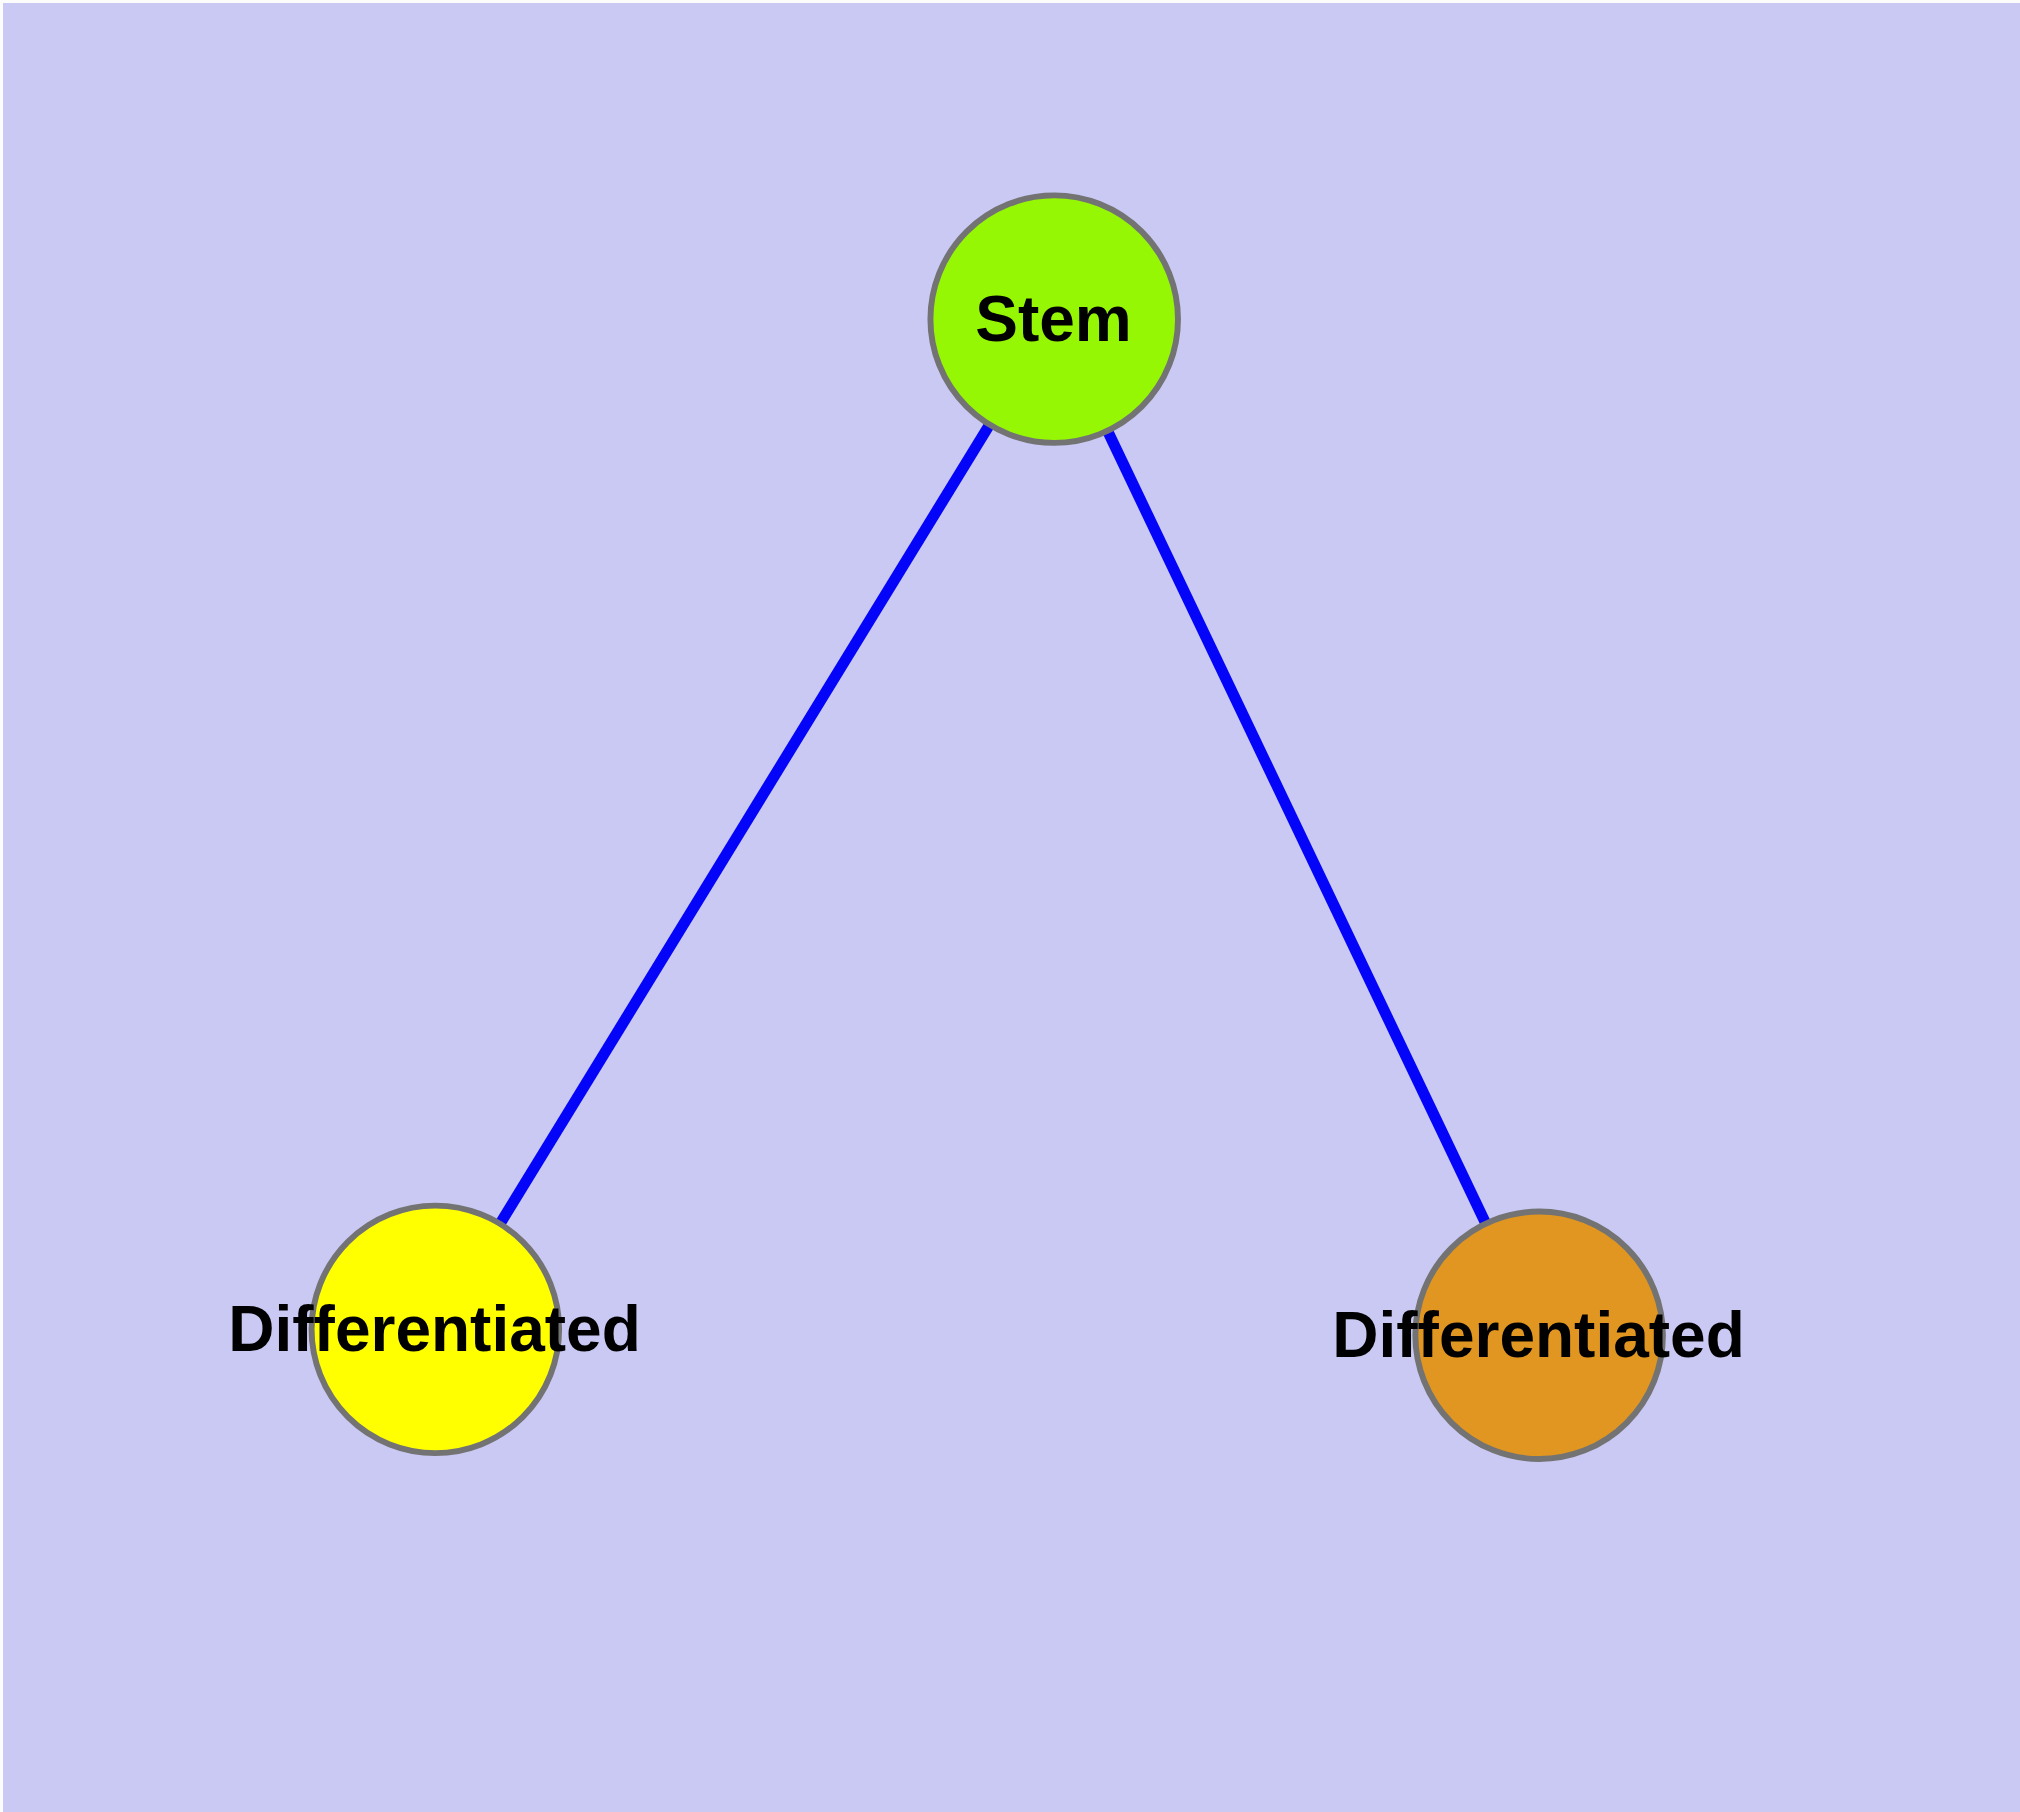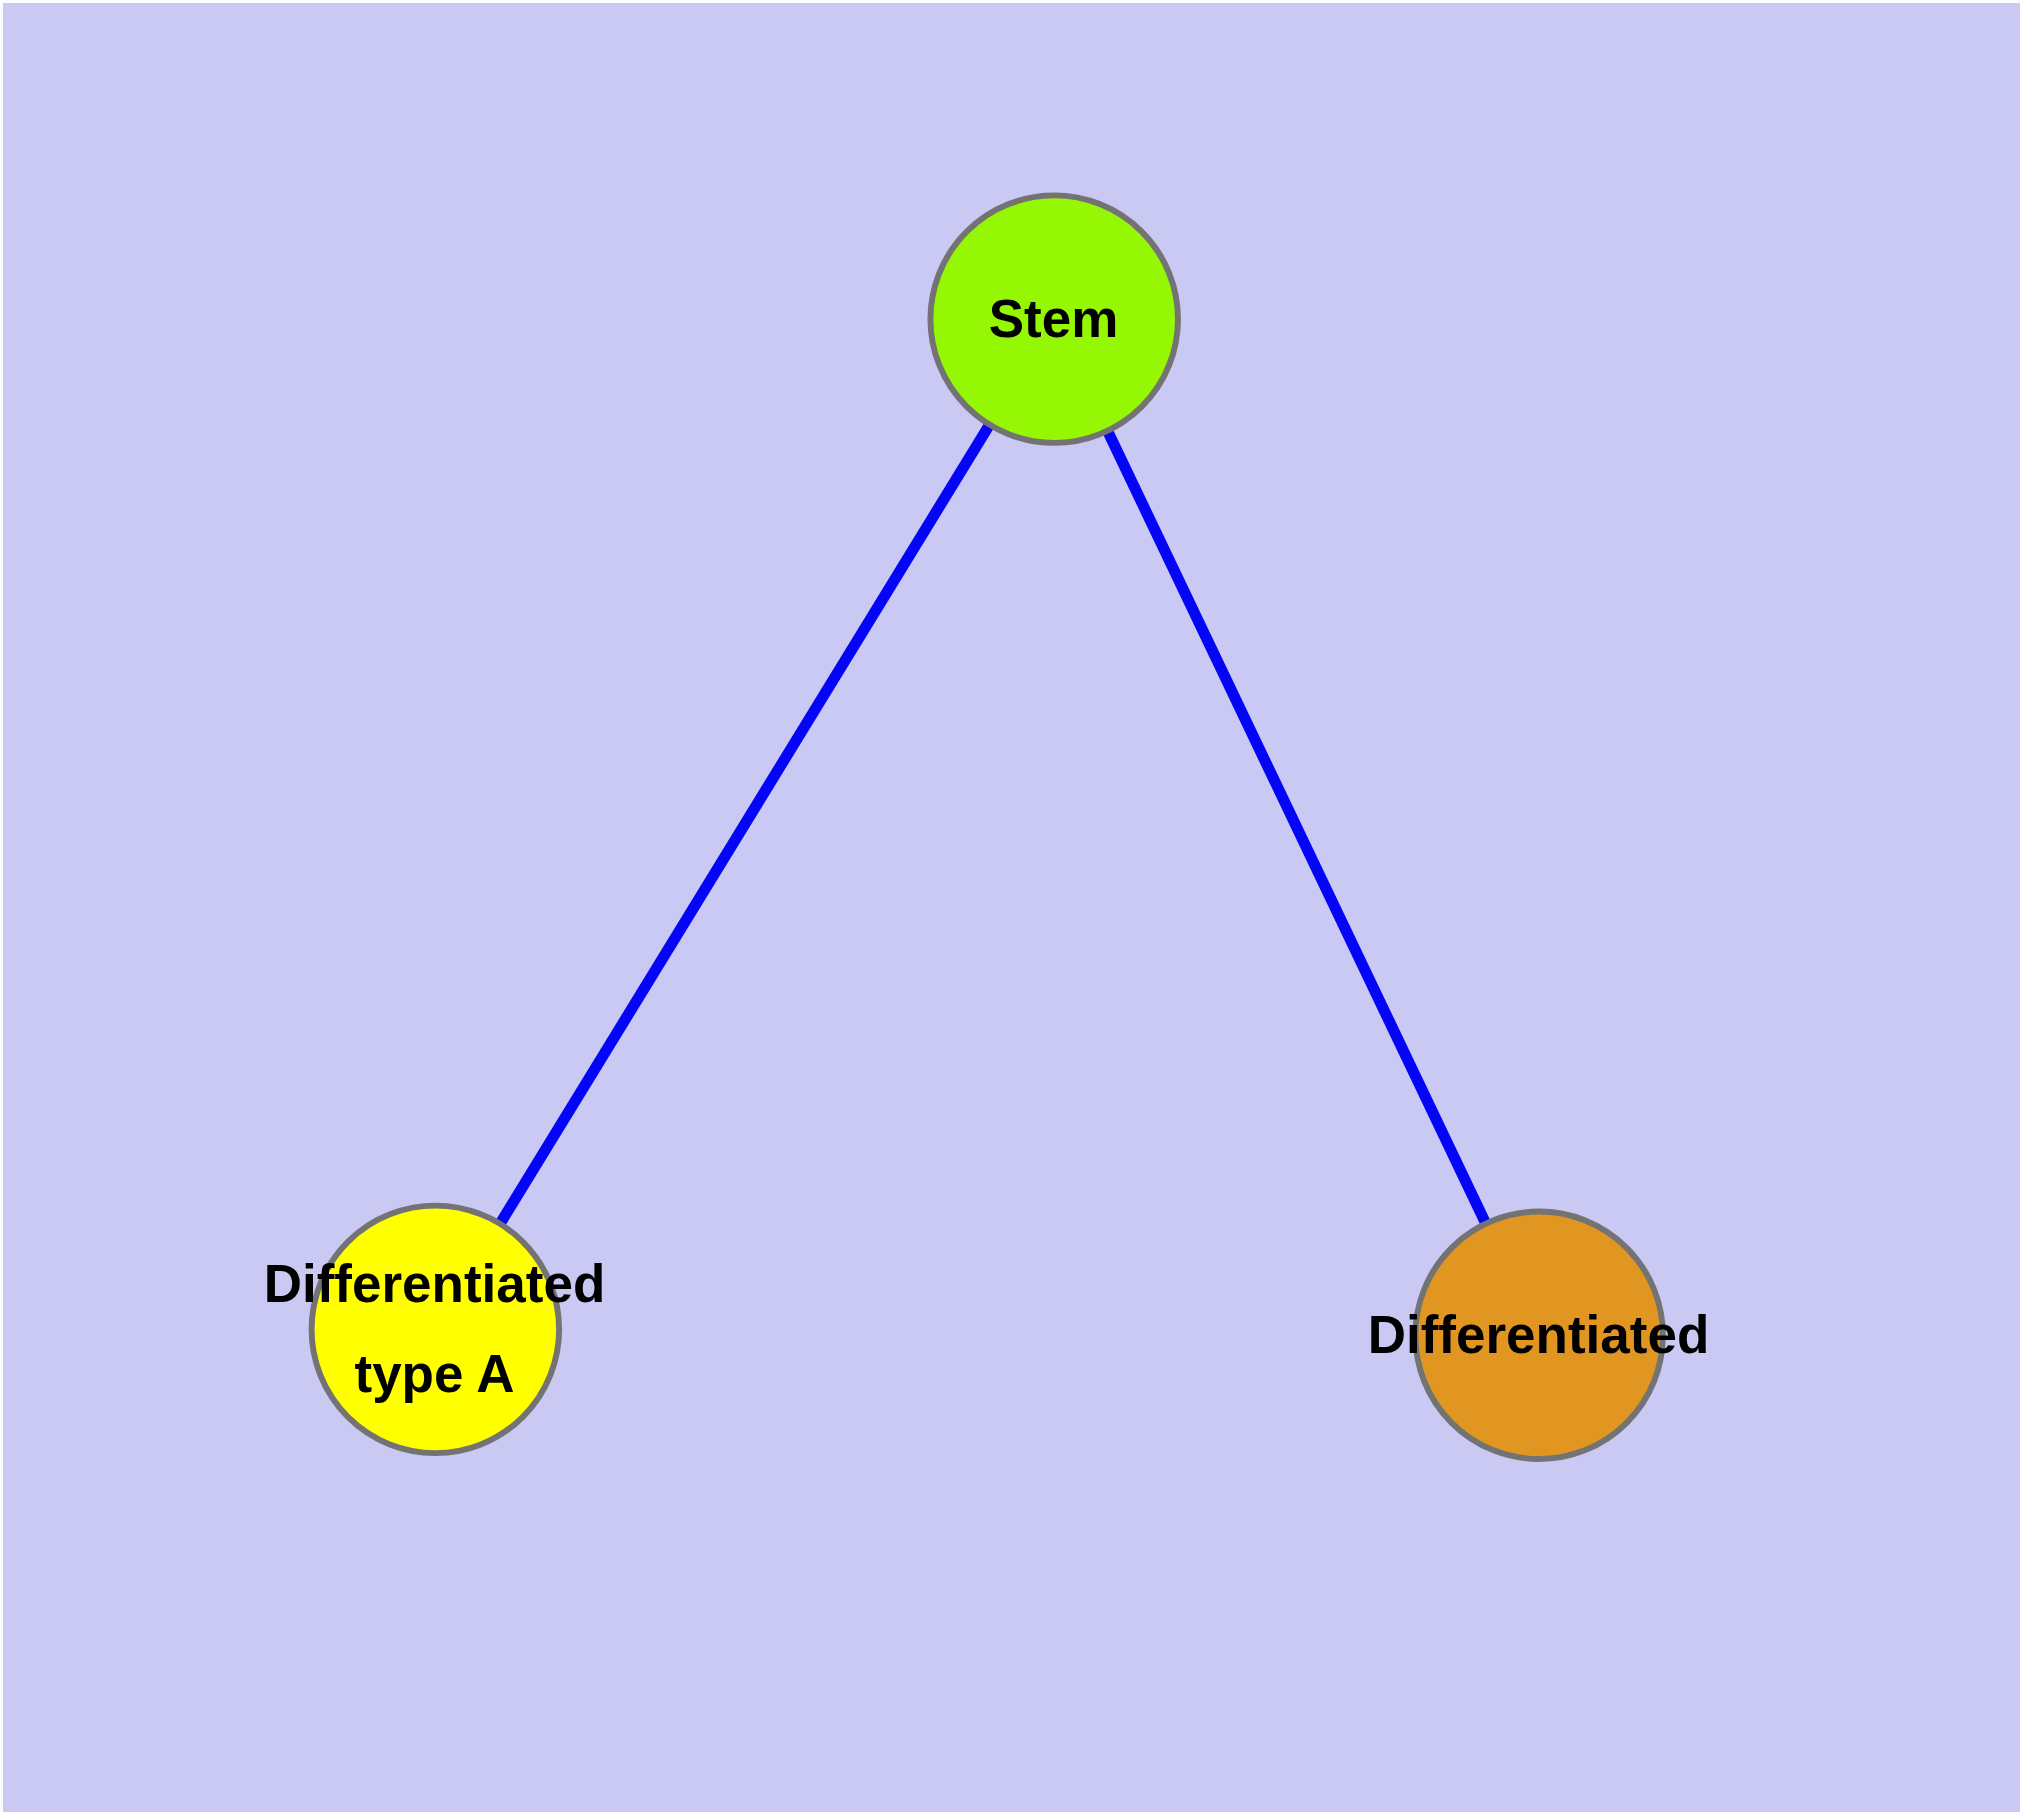--- a/index.html
+++ b/index.html
@@ -35,21 +35,21 @@
     top: 0;
     width: 100%;
     height: 100%;
     pointer-events: none;
   }
   .node-label {
     position: absolute;
     transform: translate(-50%, -50%);
     text-align: center;
     font-weight: bold;
-    font-size: 53px;
+    font-size: 64px;
     line-height: 90px;
     white-space: nowrap;
     letter-spacing: 0px;
   }
   .node-label .label-line {
     display: block;
   }
 </style>
 </head>
 <body>
@@ -66,21 +66,20 @@
           <circle cx="510" cy="1565" r="146" fill="#FFFF00" stroke="#737373" stroke-width="7"></circle>
           <circle cx="1812" cy="1572" r="146" fill="#E09620" stroke="#737373" stroke-width="7"></circle>
         </g>
     </svg>
     <div id="labels-layer">
         <div class="node-label" style="left: 1051px; top: 316px; color: rgb(0, 0, 0);">
           <span class="label-line">Stem</span>
         </div>
         <div class="node-label" style="left: 432px; top: 1326px; color: rgb(0, 0, 0);">
           <span class="label-line">Differentiated</span>
-          <span class="label-line">type A</span>
         </div>
         <div class="node-label" style="left: 1536px; top: 1332px; color: rgb(0, 0, 0);">
           <span class="label-line">Differentiated</span>
         </div>
       </div>
   </div>
 </div>
 
 
 </body></html>

